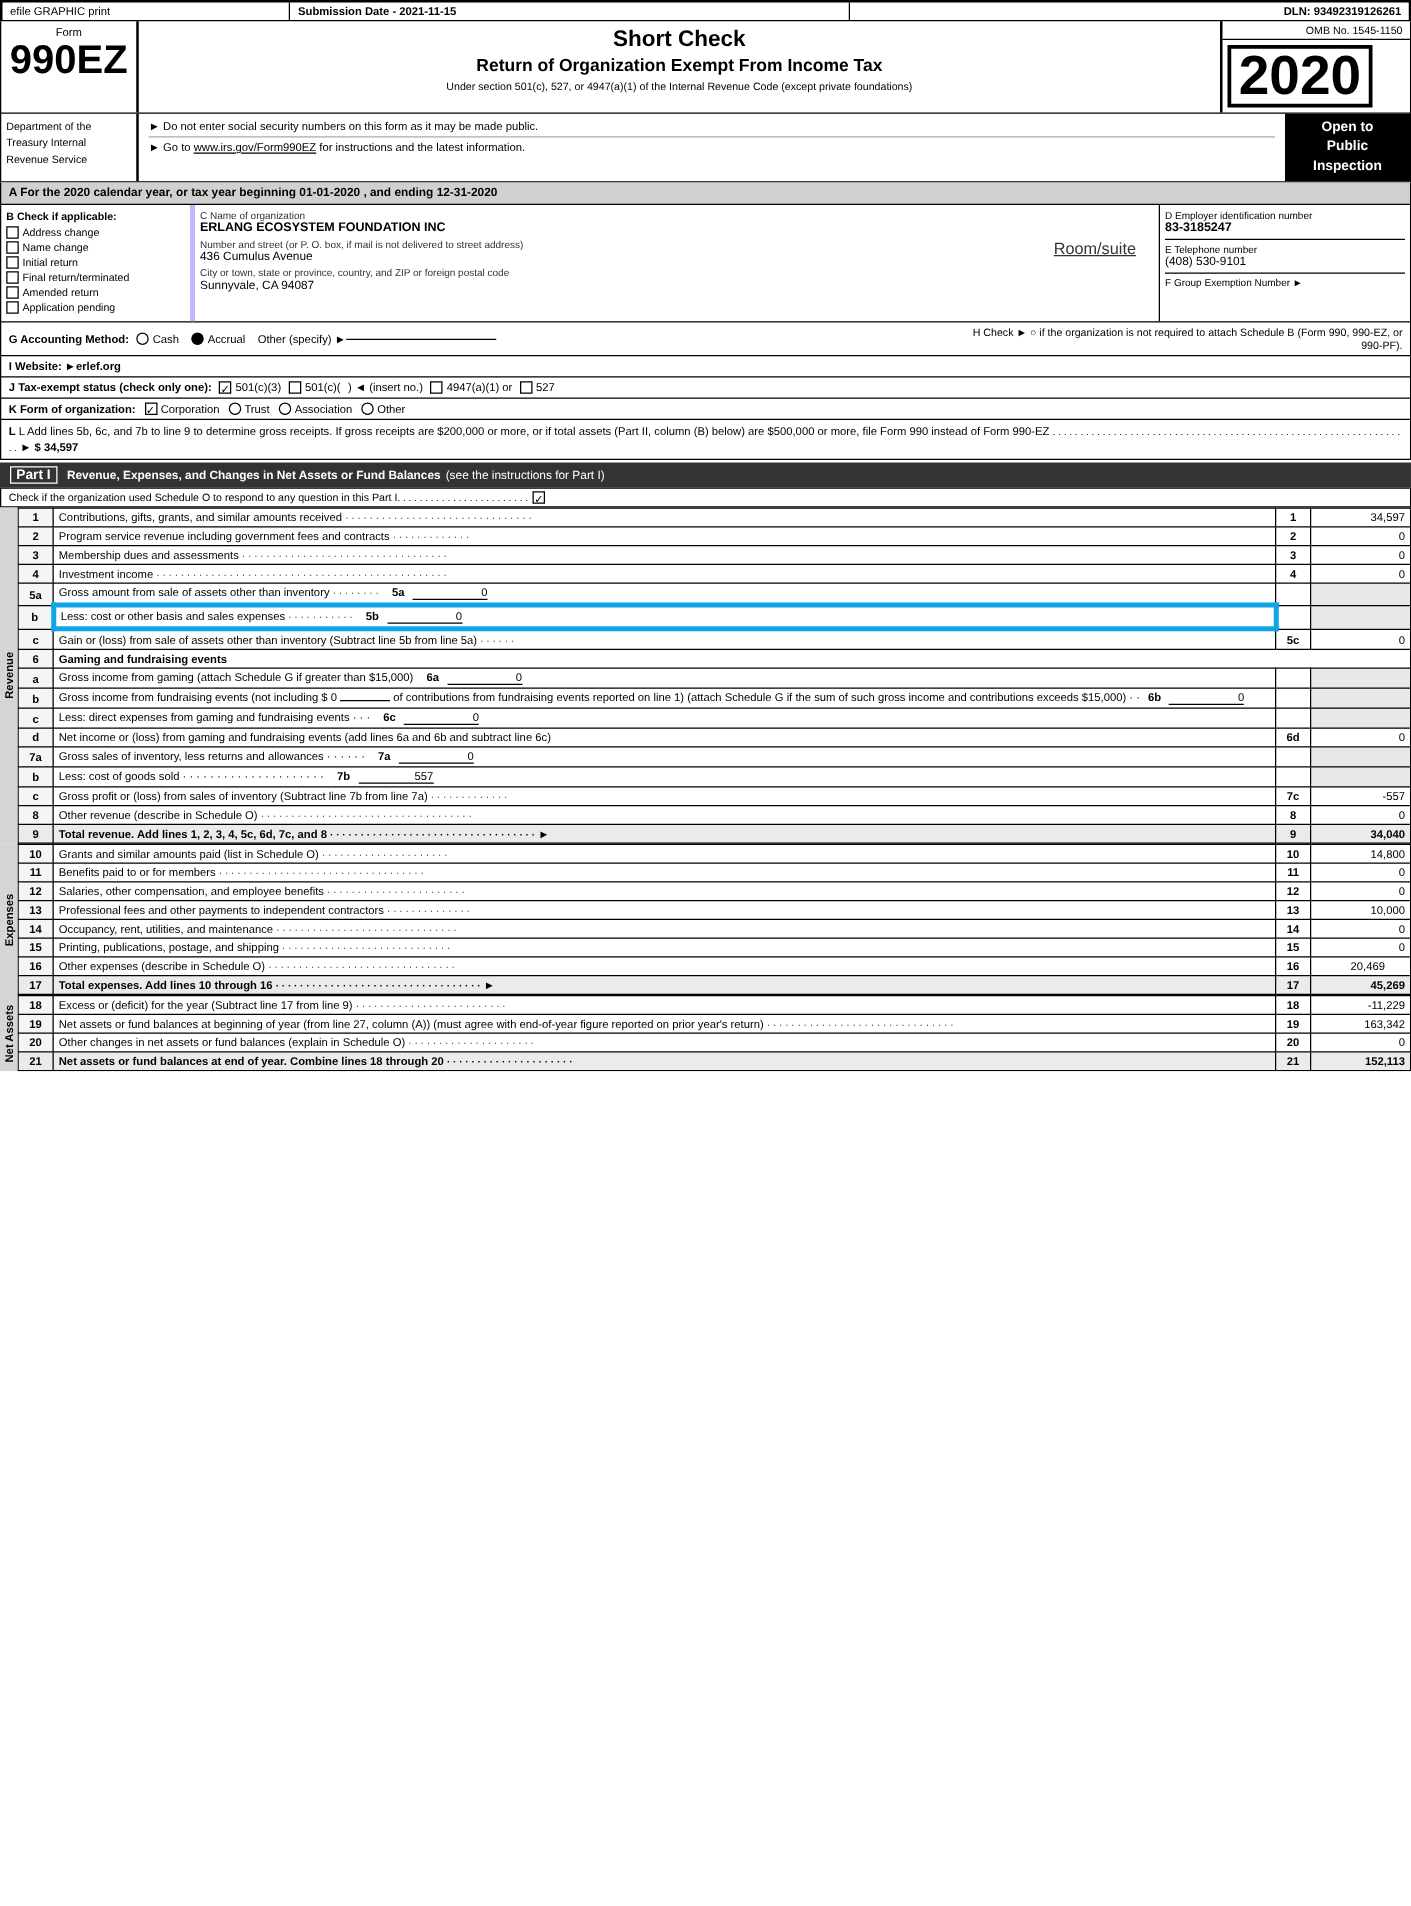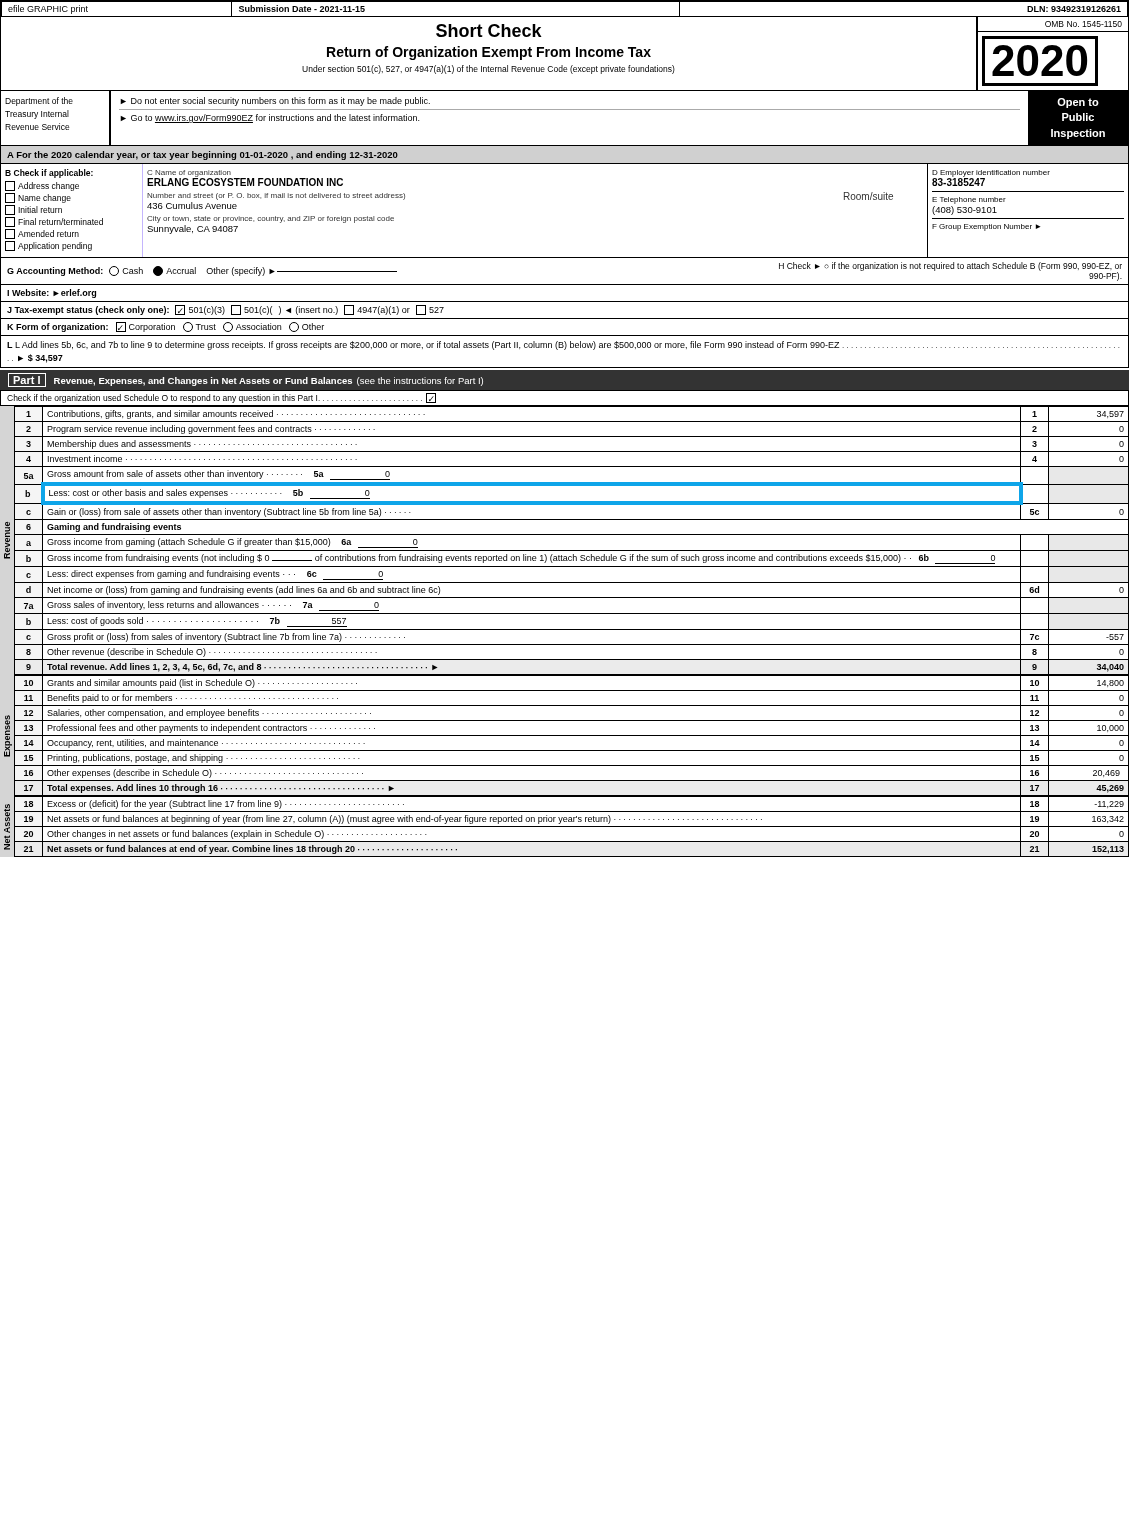--- a/index.html
+++ b/index.html
@@ -35,20 +35,24 @@
     <div style="flex:2; padding:2px 6px; border-right:1px solid black; font-weight:bold;">
       <span>Submission Date - 2021-11-15</span>
     </div>
     <div style="flex:2; padding:2px 6px; text-align:right; font-weight:bold;">
       <span>DLN: 93492319126261</span>
     </div>
   </div>
 
   <div style="display:flex; border:1px solid black; border-top:none;">
 
+    <div style="width:110px; border-right:2px solid black; padding:4px; text-align:center;">
+      <div style="font-size:9px;">Form</div>
+      <div style="font-size:32px; font-weight:bold; line-height:1;">990EZ</div>
+    </div>
 
     <div style="flex:1; border-right:2px solid black; padding:4px 8px; text-align:center;">
       <div style="font-size:18px; font-weight:bold;">Short Check</div>
       <div style="font-size:14px; font-weight:bold; margin-top:2px;">Return of Organization Exempt From Income Tax</div>
       <div style="font-size:8.5px; margin-top:4px;">Under section 501(c), 527, or 4947(a)(1) of the Internal Revenue Code (except private foundations)</div>
     </div>
 
     <div style="display:flex; flex-direction:column; width:150px;">
       <div style="padding:2px 6px; border-bottom:1px solid black; font-size:8.5px; text-align:right;">OMB No. 1545-1150</div>
       <div style="display:flex; flex:1;">
@@ -65,21 +69,21 @@
         ► Go to <span style="text-decoration:underline;">www.irs.gov/Form990EZ</span> for instructions and the latest information.
       </div>
     </div>
     <div style="width:100px; background:black; color:white; display:flex; align-items:center; justify-content:center; text-align:center; padding:4px; font-size:11px; font-weight:bold; line-height:1.4;">Open to<br>Public<br>Inspection</div>
   </div>
 
   <div style="background:#d0d0d0; border:1px solid black; border-top:none; padding:3px 6px; font-size:9.5px; font-weight:bold;">A For the 2020 calendar year, or tax year beginning 01-01-2020 , and ending 12-31-2020</div>
 
   <div style="display:flex; border:1px solid black; border-top:none;">
 
-    <div style="width:142px; border-right:1px solid #c4b5fd; padding:4px;">
+    <div style="width:155px; border-right:4px solid #c4b5fd; padding:4px;">
       <div style="font-size:8.5px; font-weight:bold; margin-bottom:3px;">B Check if applicable:</div>
       <div style="display:flex; align-items:center; margin:2px 0; font-size:8.5px;">
         <span class="cb"></span> Address change
       </div>
       <div style="display:flex; align-items:center; margin:2px 0; font-size:8.5px;">
         <span class="cb"></span> Name change
       </div>
       <div style="display:flex; align-items:center; margin:2px 0; font-size:8.5px;">
         <span class="cb"></span> Initial return
       </div>
@@ -98,21 +102,21 @@
       <div style="margin-bottom:3px;">
         <div style="font-size:8px; color:#333;">C Name of organization</div>
         <div style="font-size:10px; font-weight:bold;">ERLANG ECOSYSTEM FOUNDATION INC</div>
       </div>
       <div style="display:flex; gap:4px; margin-bottom:3px;">
         <div style="flex:1;">
           <div style="font-size:8px; color:#333;">Number and street (or P. O. box, if mail is not delivered to street address)</div>
           <div style="font-size:9.5px;">436 Cumulus Avenue</div>
         </div>
         <div style="width:80px;">
-          <div style="font-size:10px; color:#333;">Room/suite</div>
+          <div style="font-size:13px; color:#333;text-decoration:underline;">Room/suite</div>
           <div style="font-size:9.5px;"></div>
         </div>
       </div>
       <div style="margin-bottom:3px;">
         <div style="font-size:8px; color:#333;">City or town, state or province, country, and ZIP or foreign postal code</div>
         <div style="font-size:9.5px;">Sunnyvale, CA 94087</div>
       </div>
     </div>
 
     <div style="width:200px; padding:4px;">
@@ -405,21 +409,21 @@
         <td style="width:28px; text-align:center; font-weight:bold; background:#f5f5f5; border:1px solid black; padding:2px 3px;">15</td>
         <td style="border:1px solid black; padding:2px 4px;">Printing, publications, postage, and shipping <span style="font-size:8px;">· · · · · · · · · · · · · · · · · · · · · · · · · · · ·</span></td>
         <td style="width:28px; text-align:center; font-weight:bold; border:1px solid black; padding:2px;">15</td>
         <td style="width:80px; text-align:right; border:1px solid black; padding:2px 4px;">0</td>
       </tr>
 
       <tr>
         <td style="width:28px; text-align:center; font-weight:bold; background:#f5f5f5; border:1px solid black; padding:2px 3px;">16</td>
         <td style="border:1px solid black; padding:2px 4px;">Other expenses (describe in Schedule O) <span style="font-size:8px;">· · · · · · · · · · · · · · · · · · · · · · · · · · · · · · ·</span></td>
         <td style="width:28px; text-align:center; font-weight:bold; border:1px solid black; padding:2px;">16</td>
-        <td style="width:80px; text-align:right; border:1px solid black; padding:2px 8px;">20,469</td>
+        <td style="width:80px; text-align:right; border:1px solid black; padding:2px 20px;">20,469</td>
       </tr>
 
       <tr style="font-weight:bold; background:#ebebeb;">
         <td style="width:28px; text-align:center; font-weight:bold; border:1px solid black; padding:2px 3px;">17</td>
         <td style="border:1px solid black; padding:2px 4px;">Total expenses. Add lines 10 through 16 <span style="font-size:8px;">· · · · · · · · · · · · · · · · · · · · · · · · · · · · · · · · · ·</span> ►</td>
         <td style="width:28px; text-align:center; font-weight:bold; border:1px solid black; padding:2px;">17</td>
         <td style="width:80px; text-align:right; border:1px solid black; padding:2px 4px;">45,269</td>
       </tr>
     </tbody>
       </table>

